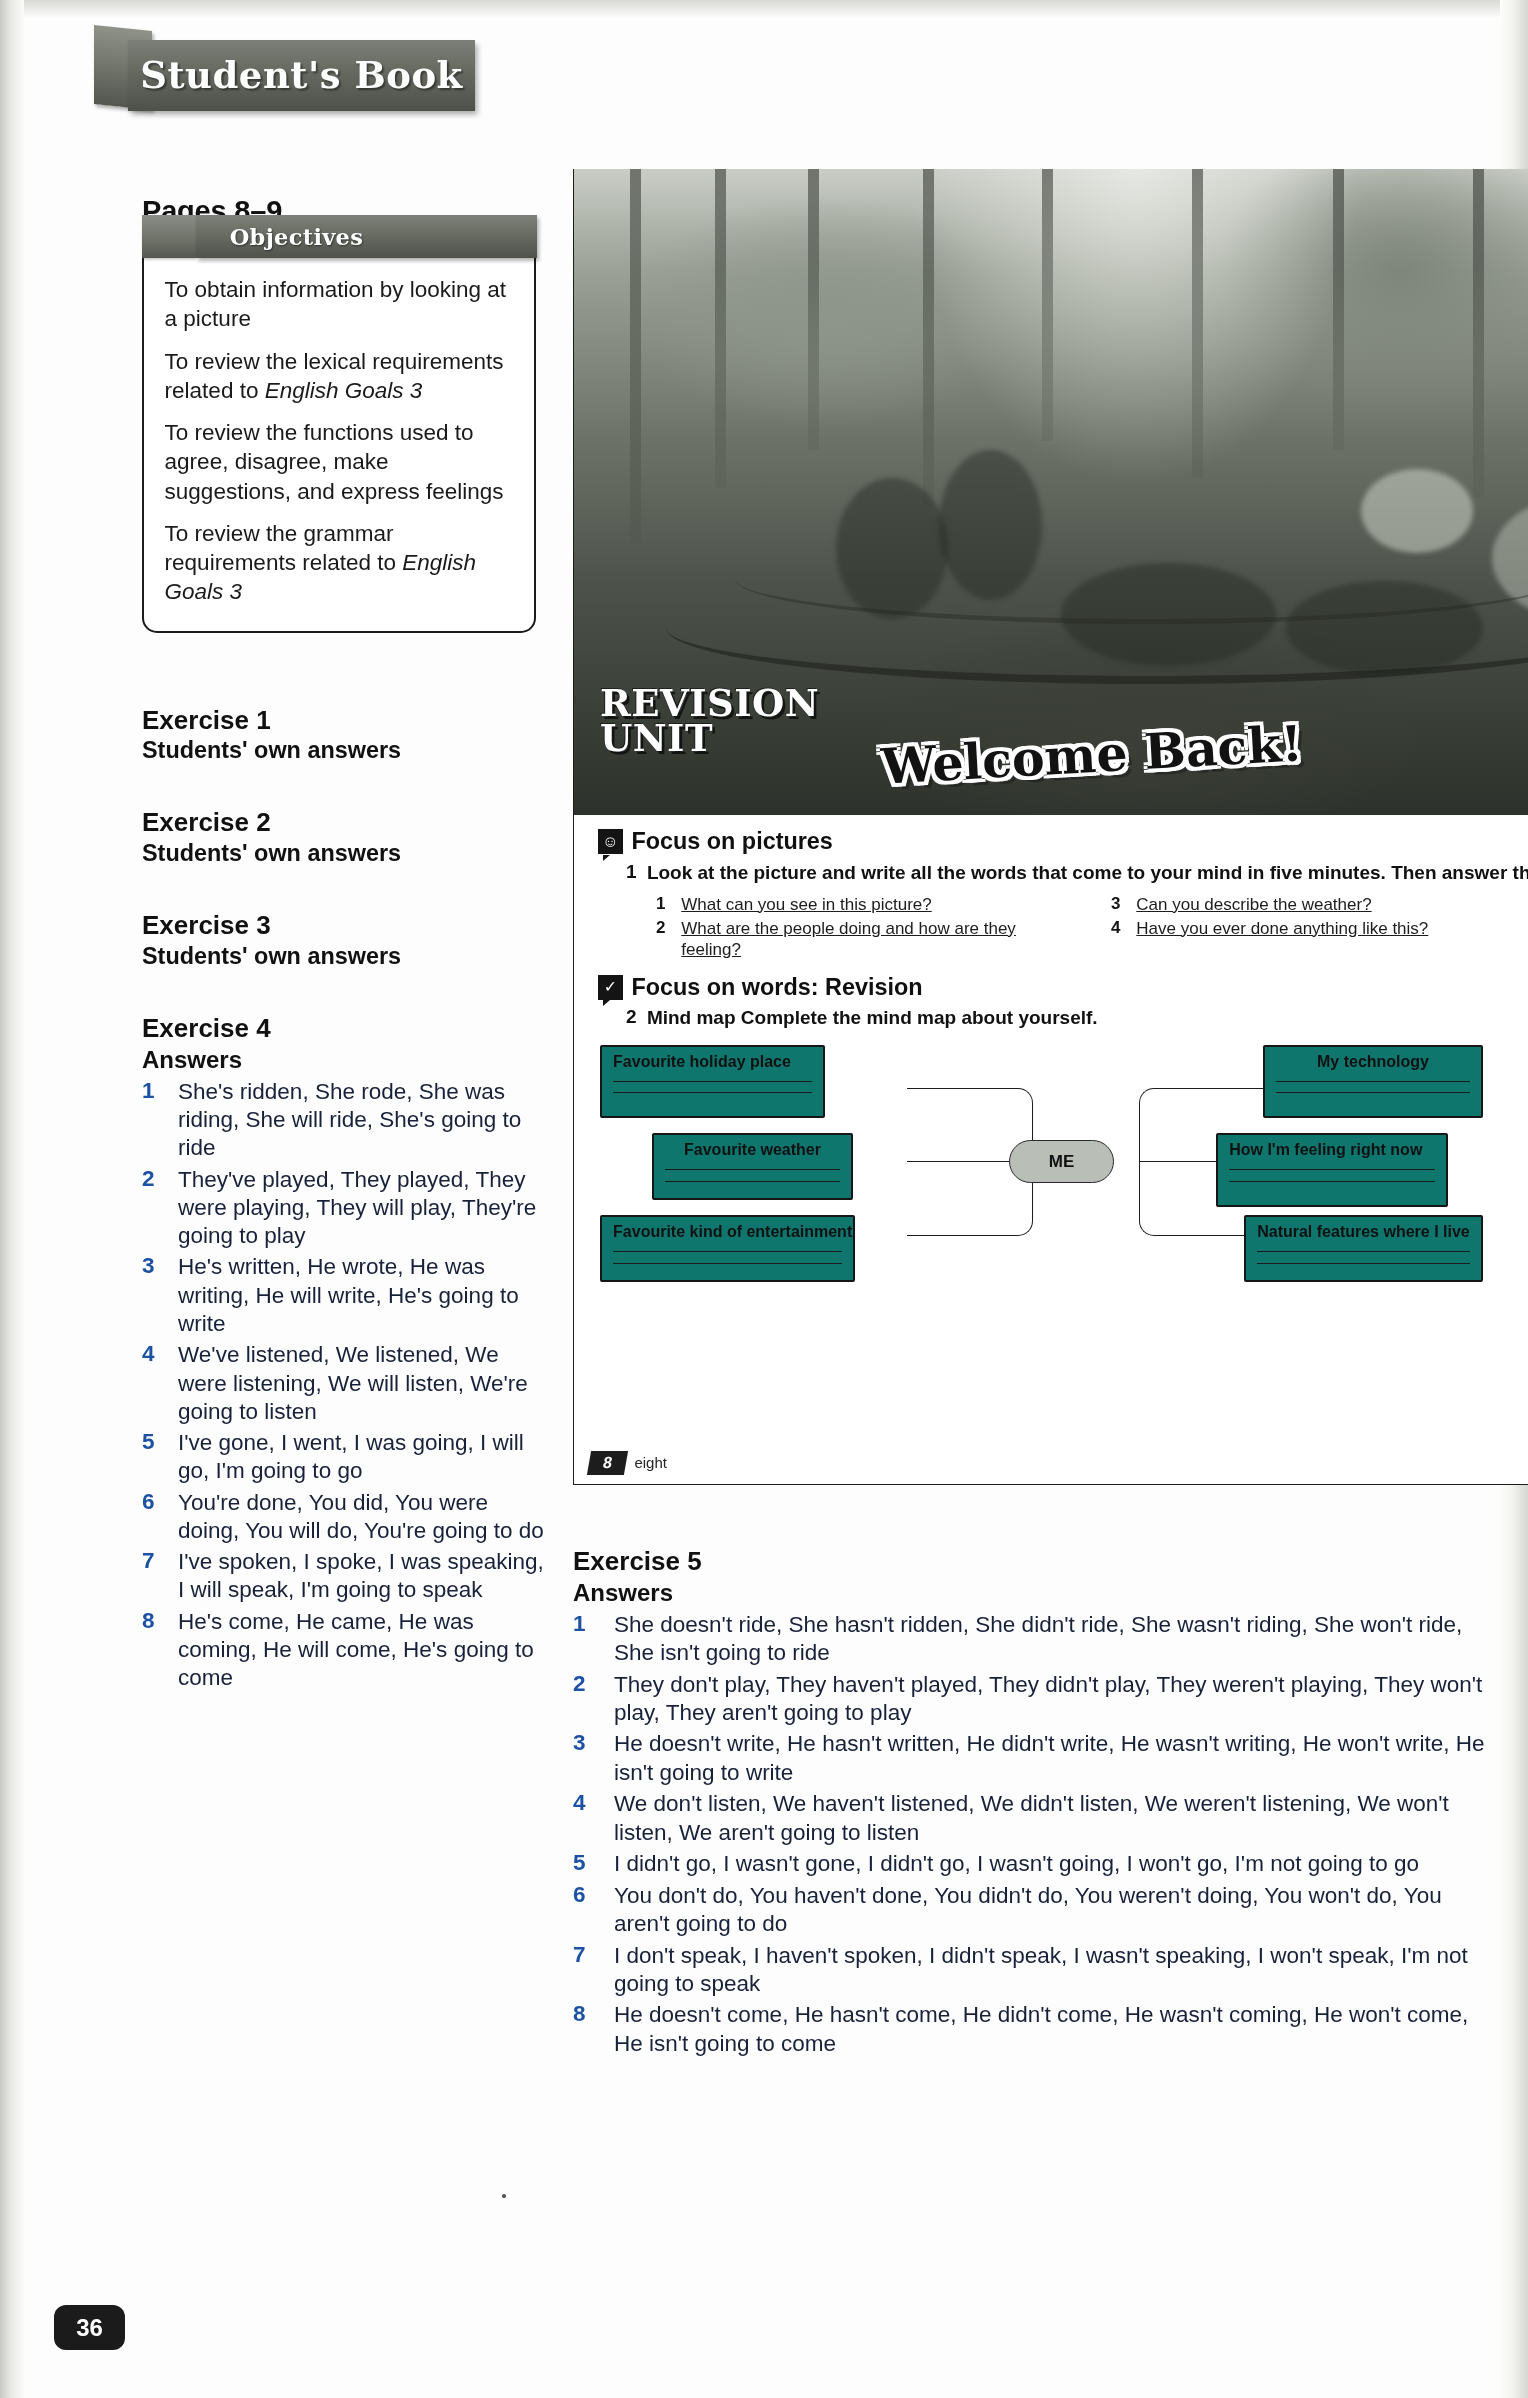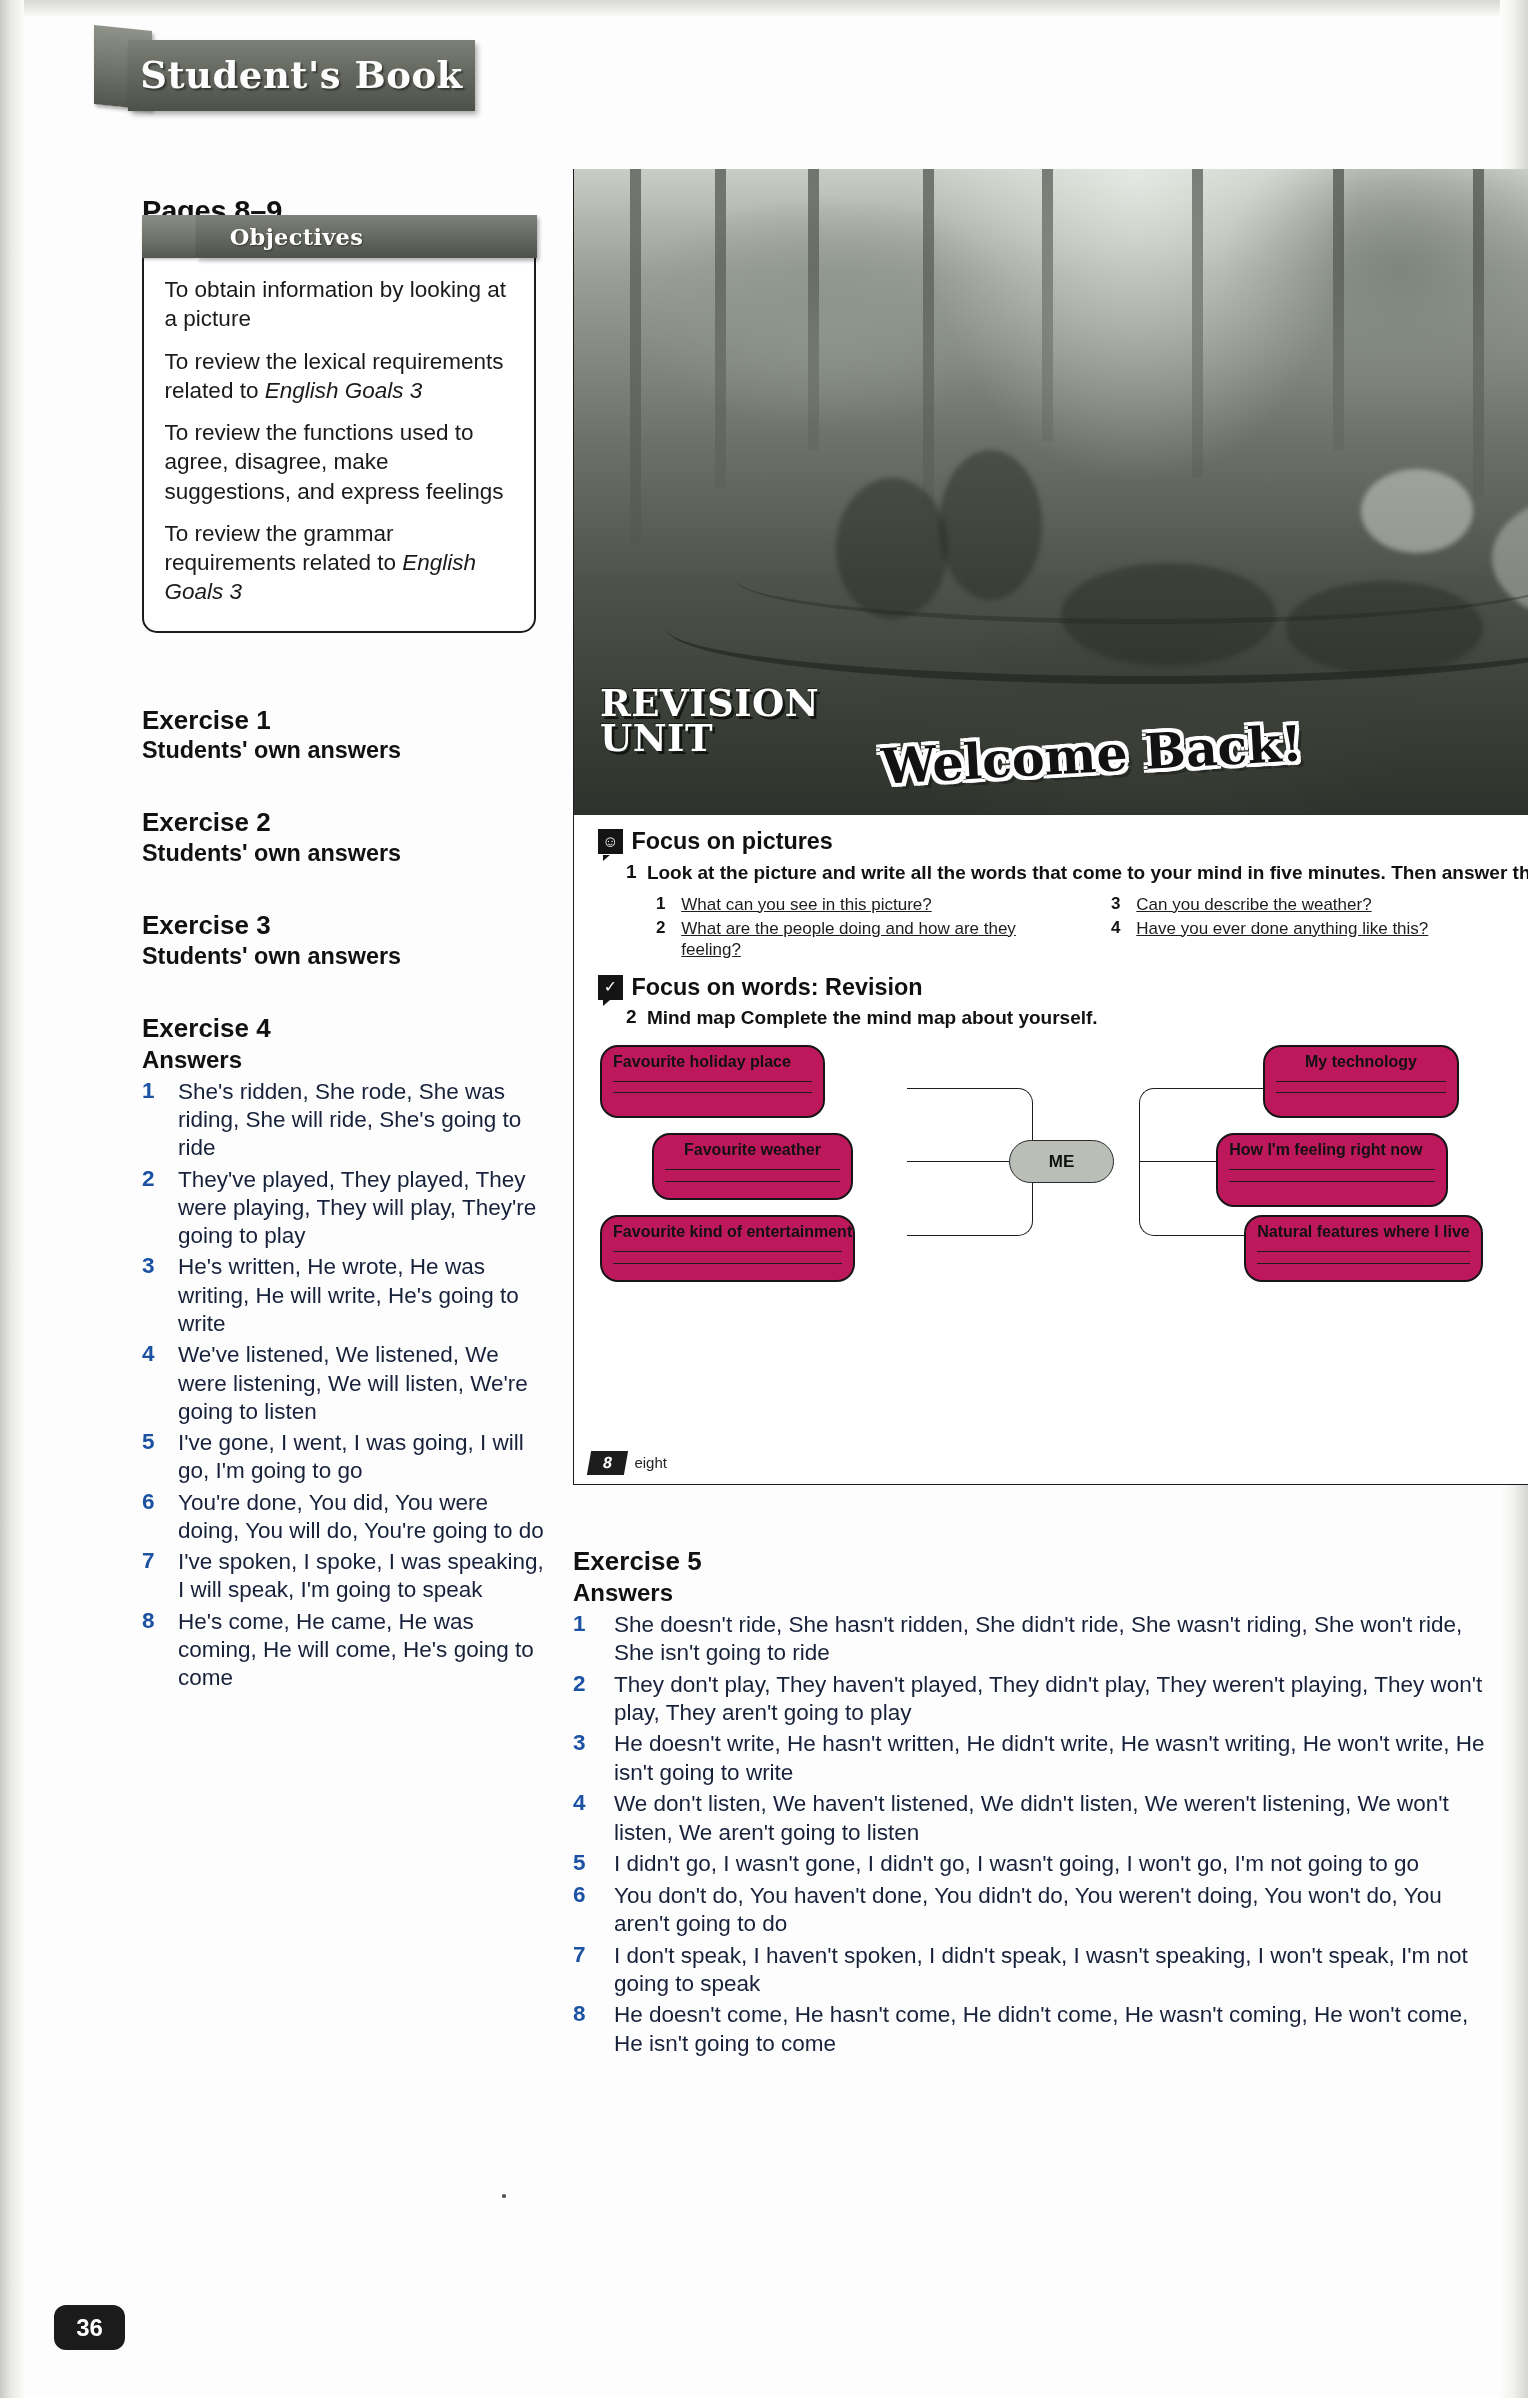--- a/index.html
+++ b/index.html
@@ -214,22 +214,22 @@
   .sb-q-col { width: 403px; }
   .sb-q { display: flex; gap: 10.3px; margin-bottom: 2.8px; }
   .sb-q-num { font-size: 17px; font-weight: 700; color: #141414; flex: none; width: 15px; }
   .sb-q-text { font-size: 17px; color: #1c1c1c; line-height: 1.24; text-decoration: underline; }
 
   
   .mindmap { position: relative; margin: 7.5px 0 0 0; height: 281px; }
   .mm-box {
     position: absolute;
     border: 2.1px solid #161616;
-    border-radius: 18px;
-    background: #be185d;
+    border-radius: 2px;
+    background: #0f766e;
     padding: 5.6px 11.2px 0 11.2px;
   }
   .mm-label { font-size: 16px; font-weight: 700; color: #111; white-space: nowrap; }
   .mm-label.center-label { text-align: center; }
   .mm-rule { border-bottom: 1.7px solid #1c1c1c; margin-top: 10.3px; }
   .mm-me {
     position: absolute;
     width: 105px; height: 43px;
     background: #b9beb6;
     border: 1.9px solid #2a2a2a;
@@ -451,21 +451,21 @@
           <div class="mm-rule"></div>
         </div>
         <div class="mm-box" style="left:1.9px; top:176px; width:255px; height:67px;">
           <div class="mm-label">Favourite kind of entertainment</div>
           <div class="mm-rule"></div>
           <div class="mm-rule"></div>
         </div>
 
         <div class="mm-me" style="left:411px; top:101px;">ME</div>
 
-        <div class="mm-box" style="left:665px; top:5.6px; width:196px; height:73px;">
+        <div class="mm-box" style="left:665px; top:5.6px; width:220px; height:73px;">
           <div class="mm-label center-label">My technology</div>
           <div class="mm-rule"></div>
           <div class="mm-rule"></div>
         </div>
         <div class="mm-box" style="left:618px; top:94px; width:232px; height:74px;">
           <div class="mm-label">How I'm feeling right now</div>
           <div class="mm-rule"></div>
           <div class="mm-rule"></div>
         </div>
         <div class="mm-box" style="left:646px; top:176px; width:239px; height:67px;">

